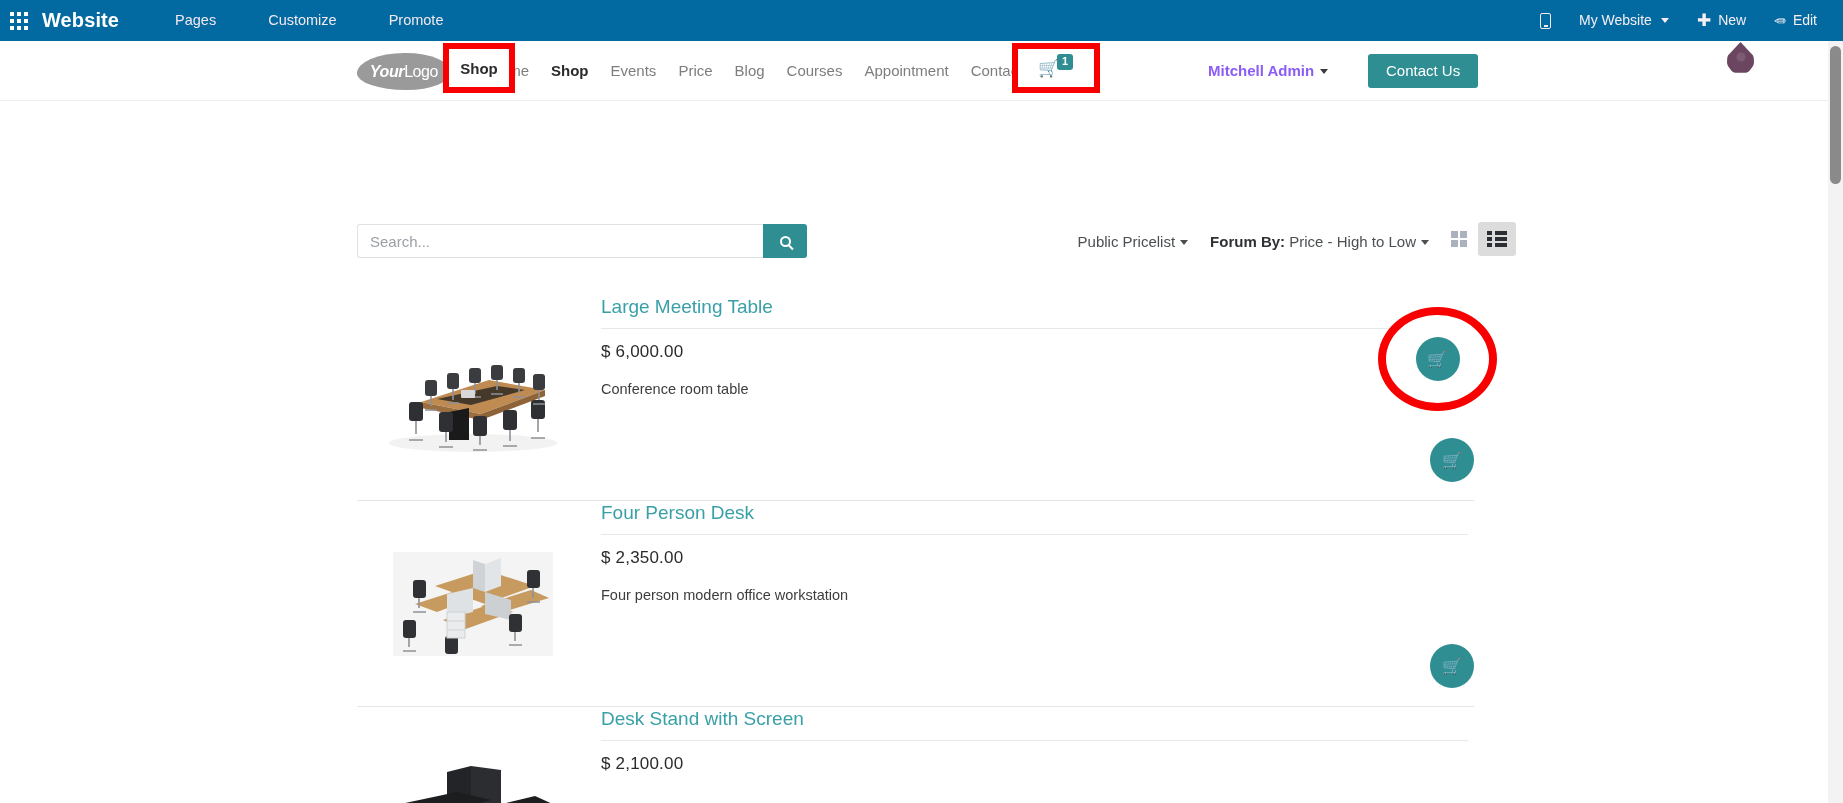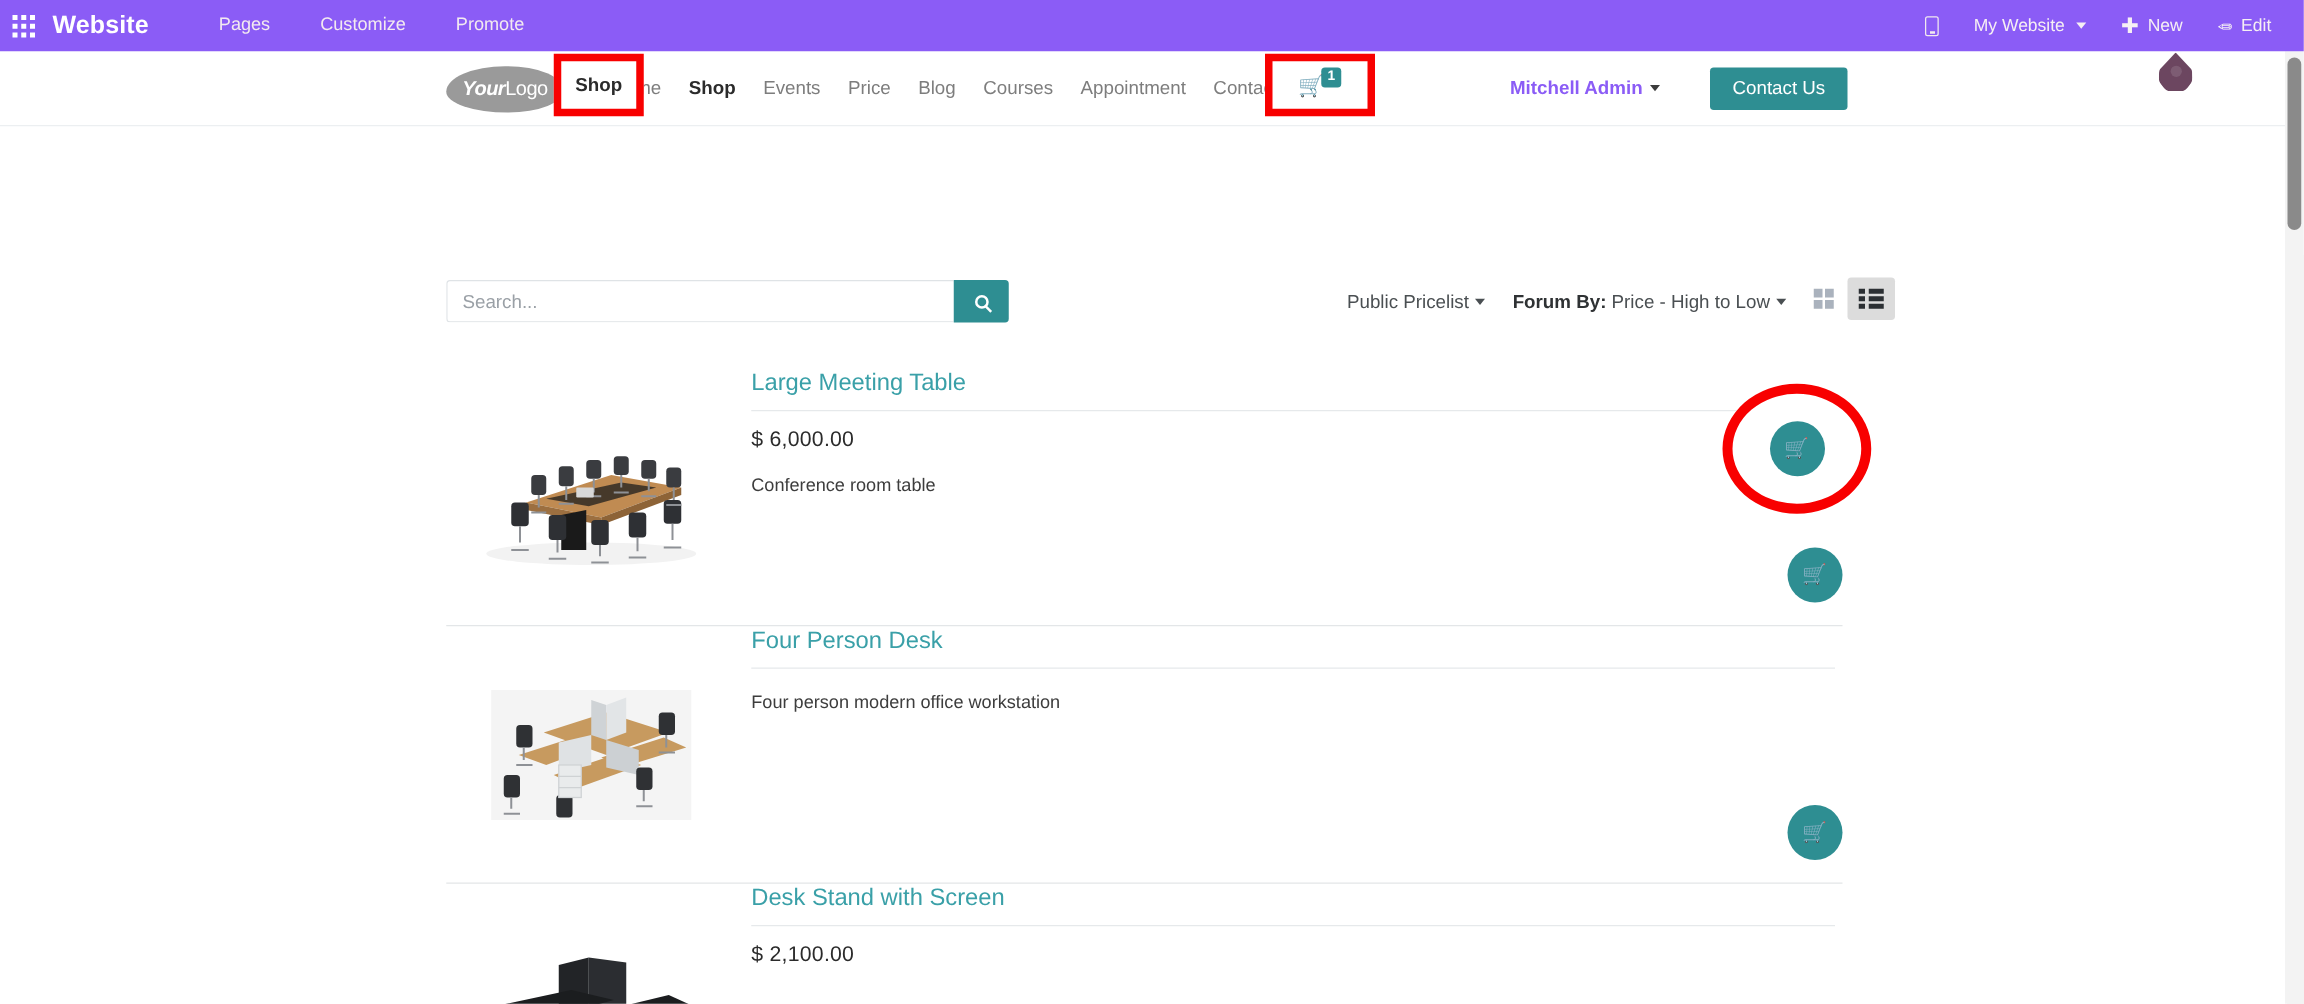--- a/index.html
+++ b/index.html
@@ -10,21 +10,21 @@
     font-family: "Liberation Sans", sans-serif;
     background: #ffffff;
   }
 
   
   .odoo-topbar {
     position: absolute;
     top: 0; left: 0;
     width: 1843px;
     height: 41px;
-    background: #8b5cf6;
+    background: #0369a1;
     display: flex;
     align-items: center;
     color: #ffffff;
     z-index: 60;
   }
   .apps-grid {
     width: 18px; height: 18px;
     margin-left: 10px; margin-right: 14px;
     display: grid;
     grid-template-columns: repeat(3, 4px);
@@ -33,21 +33,21 @@
     cursor: pointer;
   }
   .apps-grid i { display:block; width:4px; height:4px; background:#ffffff; }
   .brand-title {
     font-size: 20px;
     font-weight: 700;
     letter-spacing: .1px;
     margin-right: 36px;
     cursor: pointer;
   }
-  .topbar-menu { display: flex; align-items: center; gap: 0; }
+  .topbar-menu { display: flex; align-items: center; gap: 12px; }
   .topbar-menu .tm-item {
     font-size: 14.5px;
     padding: 0 20px;
     color: #f3eaf0;
     cursor: pointer;
     line-height: 41px;
   }
   .topbar-right {
     margin-left: auto;
     display: flex;
@@ -623,20 +623,21 @@
             </g>
 
             <rect x="62" y="66" width="18" height="26" fill="#e9ebec" stroke="#cfd2d4"></rect>
             <line x1="62" y1="75" x2="80" y2="75" stroke="#cfd2d4"></line>
             <line x1="62" y1="84" x2="80" y2="84" stroke="#cfd2d4"></line>
           </svg>
         </div>
       </div>
       <div class="prod-info">
         <a class="prod-title">Four Person Desk</a>
+        <div class="prod-price">$ 2,350.00</div>
         <div class="prod-desc">Four person modern office workstation</div>
       </div>
       <button class="cart-fab">
         <span>🛒</span>
       </button>
     </div>
 
     <div class="product-row">
       <div class="prod-img-cell">
         <div class="prod-img">

